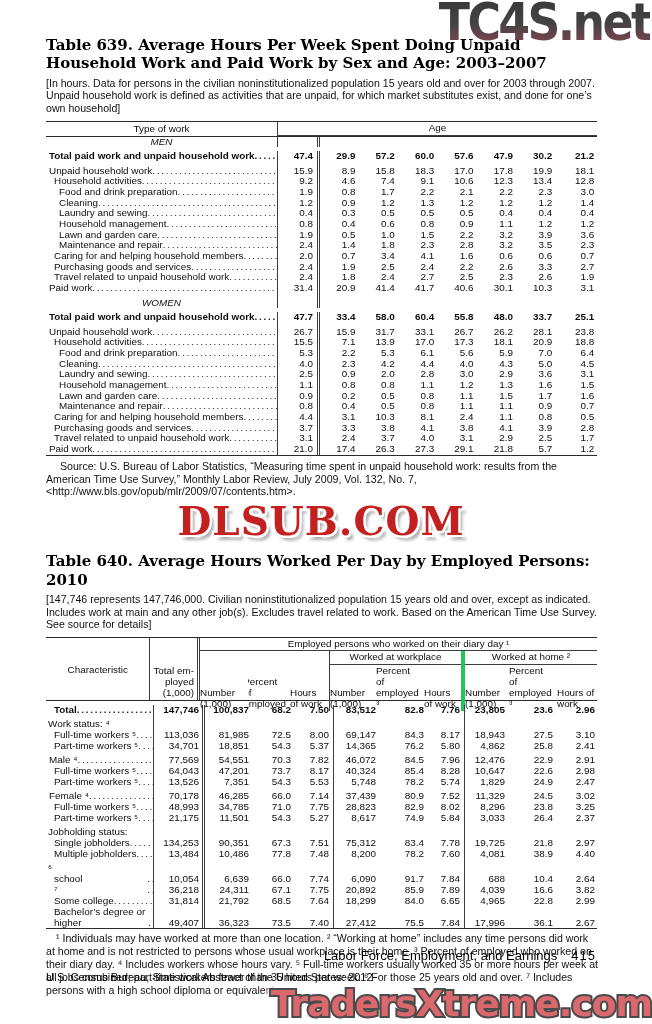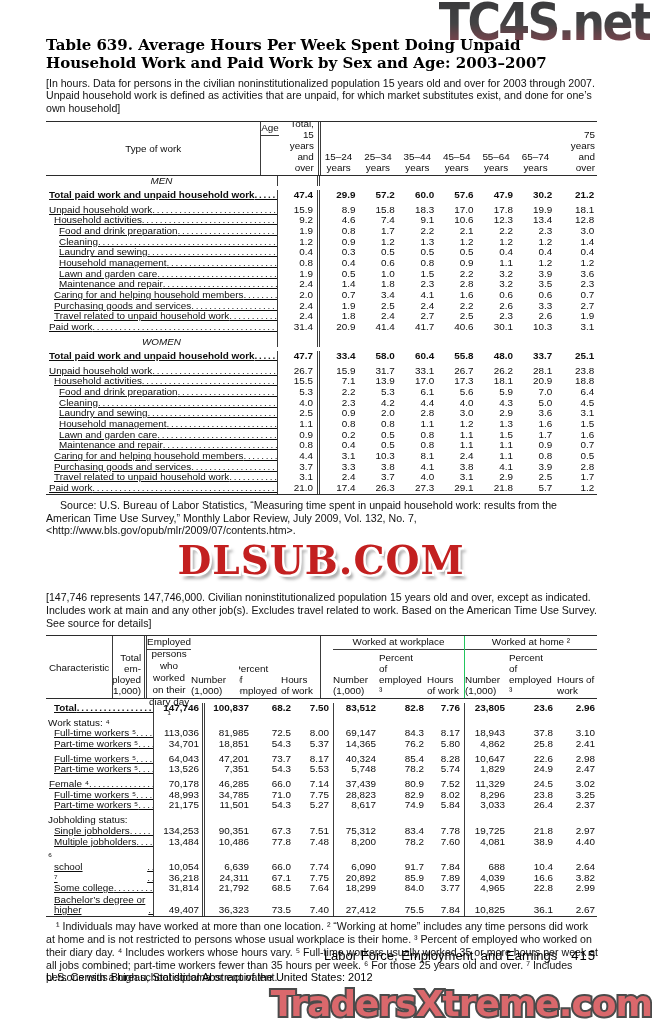--- a/index.html
+++ b/index.html
@@ -46,21 +46,21 @@
   .fnotes{ font-size:10.6px; line-height:1.22; margin:3px 0 0 0; width:552px; text-indent:10px; color:#111; }
   
   .tbl{ width:551px; font-size:9.9px; }
   .thead{ border-top:1.5px solid #2b2b2b; border-bottom:1.5px solid #2b2b2b; display:flex; }
   .tbody{ border-bottom:1.5px solid #2b2b2b; }
   .tr{ display:flex; height:10.7px; line-height:10.5px; }
   .tr.boldrow{ font-weight:bold; height:14px; align-items:flex-end; }
   .tr.gap{ height:4px; }
   .tr.tall{ height:22px; }
   .td{ box-sizing:border-box; overflow:hidden; display:flex; align-items:flex-end; justify-content:flex-end; }
-  .td.lbl{ justify-content:flex-end;text-decoration:underline; }
+  .td.lbl{ justify-content:flex-end; }
   .td.sec{ justify-content:center;font-style:italic; }
   .td.ghdr{ justify-content:flex-start; padding-left:2px; }
   .lt{ flex:0 1 auto; white-space:normal; }
   .dots{ flex:1 1 6px; overflow:hidden; white-space:nowrap; color:#222; letter-spacing:-.5px; }
   .dots::after{ content:" . . . . . . . . . . . . . . . . . . . . . . . . . . . . . . . . . . . . . . . . . . . . . . . . . . . . . ."; }
   
   .c0{ width:232px; border-right:1px solid #3c3c3c; }
   .c1{ width:42px;  border-right:3px double #3c3c3c; padding-right:4px; }
   .c2,.c3,.c4,.c5,.c6,.c7{ width:39.4px; padding-right:4px; }
   .c8{ width:39.8px; padding-right:2px; }
@@ -71,31 +71,31 @@
   .d3{ width:42px; padding-right:4px; }
   .d4{ width:39px; border-right:1px solid #3c3c3c; padding-right:4px; }
   .d5{ width:46px; padding-right:4px; }
   .d6{ width:48px; padding-right:4px; }
   .d7{ width:37px; border-right:1px solid #3c3c3c; padding-right:4px; }
   .d8{ width:44px; padding-right:4px; }
   .d9{ width:48px; padding-right:4px; }
   .d10{ width:40px; padding-right:2px; }
   
   .stubhead{ display:flex; align-items:center; justify-content:center; text-align:center; }
-  .headright{ flex:1; display:flex; }
+  .headright{ flex:1; display:flex; flex-direction:column; }
   .spanrow{ height:13px; line-height:12px; text-align:center; border-bottom:1px solid #3c3c3c; }
   .collabels{ display:flex; flex:1; }
   .hc{ display:flex; flex-direction:column; justify-content:flex-end; text-align:center; padding-bottom:2px; line-height:11px; }
   .hc.rt{ text-align:right; }
   .t639 .collabels{ height:53px; }
   .t640 .thead{ height:62px; }
   .groups{ display:flex; flex:1; }
   .grp{ display:flex; flex-direction:column; }
   .g1w{ width:129px; border-right:1px solid #3c3c3c; }
-  .g2w{ width:131px; border-right:1px solid #22c55e;margin-left:12px; }
+  .g2w{ width:131px; border-right:4px solid #22c55e; }
   .g3w{ width:132px; }
   .t640 .groups .d4, .t640 .groups .d7{ border-right:none; }
   .glabel{ height:13px; line-height:12px; text-align:center; border-bottom:1px solid #3c3c3c; }
   .gcols{ display:flex; flex:1; }
   .gcols .hc{ text-align:left; justify-content:flex-end; }
   
   .chapline{ position:absolute; top:948px; right:56px; font-size:13px; color:#000; }
   .chapline .pg{ margin-left:14px; letter-spacing:1px; }
   .imprint{ position:absolute; top:971px; left:46px; font-size:11px; color:#000; }
 </style>
@@ -107,30 +107,20 @@
   <div class="wm-top">TC4S.net</div>
 
   <h1 class="ttl">Table 639. Average Hours Per Week Spent Doing Unpaid Household Work and Paid Work by Sex and Age: 2003–2007</h1>
   <p class="note">[In hours. Data for persons in the civilian noninstitutionalized population 15 years old and over for 2003 through 2007. Unpaid household work is defined as activities that are unpaid, for which market substitutes exist, and done for one’s own household]</p>
 
   <div class="tbl t639">
     <div class="thead">
       <div class="td c0 stubhead">Type of work</div>
       <div class="headright">
         <div class="spanrow">Age</div>
-        <div class="collabels" id="cols639">
-          <div class="td c1 hc rt">Total, 15 years and over</div>
-        <div class="td hc c2">15–24 years</div>
-            <div class="td hc c3">25–34 years</div>
-            <div class="td hc c4">35–44 years</div>
-            <div class="td hc c5">45–54 years</div>
-            <div class="td hc c6">55–64 years</div>
-            <div class="td hc c7">65–74 years</div>
-            <div class="td hc c8 rt">75 years and over</div>
-          </div>
       </div>
     </div>
     <div class="tbody" id="body639">
         <div class="tr">
           <div class="td c0 sec">MEN</div>
           <div class="td c1"></div>
           <div class="td c2"></div>
           <div class="td c3"></div>
           <div class="td c4"></div>
           <div class="td c5"></div>
@@ -548,20 +538,21 @@
         </div>
       </div>
   </div>
 
   <p class="src">Source: U.S. Bureau of Labor Statistics, “Measuring time spent in unpaid household work: results from the American Time Use Survey,” Monthly Labor Review, July 2009, Vol. 132, No. 7, &lt;http://www.bls.gov/opub/mlr/2009/07/contents.htm&gt;.</p>
 
   <div class="wm-mid">
     <span>DLSUB.COM</span>
   </div>
 
+  <h1 class="ttl">Table 640. Average Hours Worked Per Day by Employed Persons: 2010</h1>
   <p class="note">[147,746 represents 147,746,000. Civilian noninstitutionalized population 15 years old and over, except as indicated. Includes work at main and any other job(s). Excludes travel related to work. Based on the American Time Use Survey. See source for details]</p>
 
   <div class="tbl t640">
     <div class="thead">
       <div class="td d0 stubhead">Characteristic</div>
       <div class="td d1 hc rt" style="justify-content:flex-end;">Total em­ployed (1,000)</div>
       <div class="headright">
         <div class="spanrow">Employed persons who worked on their diary day ¹</div>
         <div class="groups">
           <div class="grp g1w">
@@ -639,21 +630,21 @@
             <span class="dots"></span>
           </div>
           <div class="td d1">113,036</div>
           <div class="td d2">81,985</div>
           <div class="td d3">72.5</div>
           <div class="td d4">8.00</div>
           <div class="td d5">69,147</div>
           <div class="td d6">84.3</div>
           <div class="td d7">8.17</div>
           <div class="td d8">18,943</div>
-          <div class="td d9">37.8</div>
+          <div class="td d9">27.5</div>
           <div class="td d10">3.10</div>
         </div>
         <div class="tr">
           <div class="td d0 lbl" style="padding-left: 8px;">
             <span class="lt">Part-time workers ⁵</span>
             <span class="dots"></span>
           </div>
           <div class="td d1">34,701</div>
           <div class="td d2">18,851</div>
           <div class="td d3">54.3</div>
@@ -672,20 +663,36 @@
           <div class="td d3"></div>
           <div class="td d4"></div>
           <div class="td d5"></div>
           <div class="td d6"></div>
           <div class="td d7"></div>
           <div class="td d8"></div>
           <div class="td d9"></div>
           <div class="td d10"></div>
         </div>
         <div class="tr">
+          <div class="td d0 lbl" style="padding-left: 3px;">
+            <span class="lt">Male ⁴</span>
+            <span class="dots"></span>
+          </div>
+          <div class="td d1">77,569</div>
+          <div class="td d2">54,551</div>
+          <div class="td d3">70.3</div>
+          <div class="td d4">7.82</div>
+          <div class="td d5">46,072</div>
+          <div class="td d6">84.5</div>
+          <div class="td d7">7.96</div>
+          <div class="td d8">12,476</div>
+          <div class="td d9">22.9</div>
+          <div class="td d10">2.91</div>
+        </div>
+        <div class="tr">
           <div class="td d0 lbl" style="padding-left: 8px;">
             <span class="lt">Full-time workers ⁵</span>
             <span class="dots"></span>
           </div>
           <div class="td d1">64,043</div>
           <div class="td d2">47,201</div>
           <div class="td d3">73.7</div>
           <div class="td d4">8.17</div>
           <div class="td d5">40,324</div>
           <div class="td d6">85.4</div>
@@ -891,38 +898,38 @@
           <div class="td d0 lbl" style="padding-left: 8px;">
             <span class="lt">Some college</span>
             <span class="dots"></span>
           </div>
           <div class="td d1">31,814</div>
           <div class="td d2">21,792</div>
           <div class="td d3">68.5</div>
           <div class="td d4">7.64</div>
           <div class="td d5">18,299</div>
           <div class="td d6">84.0</div>
-          <div class="td d7">3.77</div>
+          <div class="td d7">6.65</div>
           <div class="td d8">4,965</div>
           <div class="td d9">22.8</div>
           <div class="td d10">2.99</div>
         </div>
         <div class="tr tall">
           <div class="td d0 lbl" style="padding-left: 8px;">
             <span class="lt">Bachelor’s degree or higher</span>
             <span class="dots"></span>
           </div>
           <div class="td d1">49,407</div>
           <div class="td d2">36,323</div>
           <div class="td d3">73.5</div>
           <div class="td d4">7.40</div>
           <div class="td d5">27,412</div>
           <div class="td d6">75.5</div>
           <div class="td d7">7.84</div>
-          <div class="td d8">10,825</div>
+          <div class="td d8">17,996</div>
           <div class="td d9">36.1</div>
           <div class="td d10">2.67</div>
         </div>
       </div>
   </div>
 
   <p class="fnotes">¹ Individuals may have worked at more than one location. ² “Working at home” includes any time persons did work at home and is not restricted to persons whose usual workplace is their home. ³ Percent of employed who worked on their diary day. ⁴ Includes workers whose hours vary. ⁵ Full-time workers usually worked 35 or more hours per week at all jobs combined; part-time workers fewer than 35 hours per week. ⁶ For those 25 years old and over. ⁷ Includes persons with a high school diploma or equivalent.</p>
 
   <div class="chapline">
     <span>Labor Force, Employment, and Earnings</span><span class="pg">415</span>

